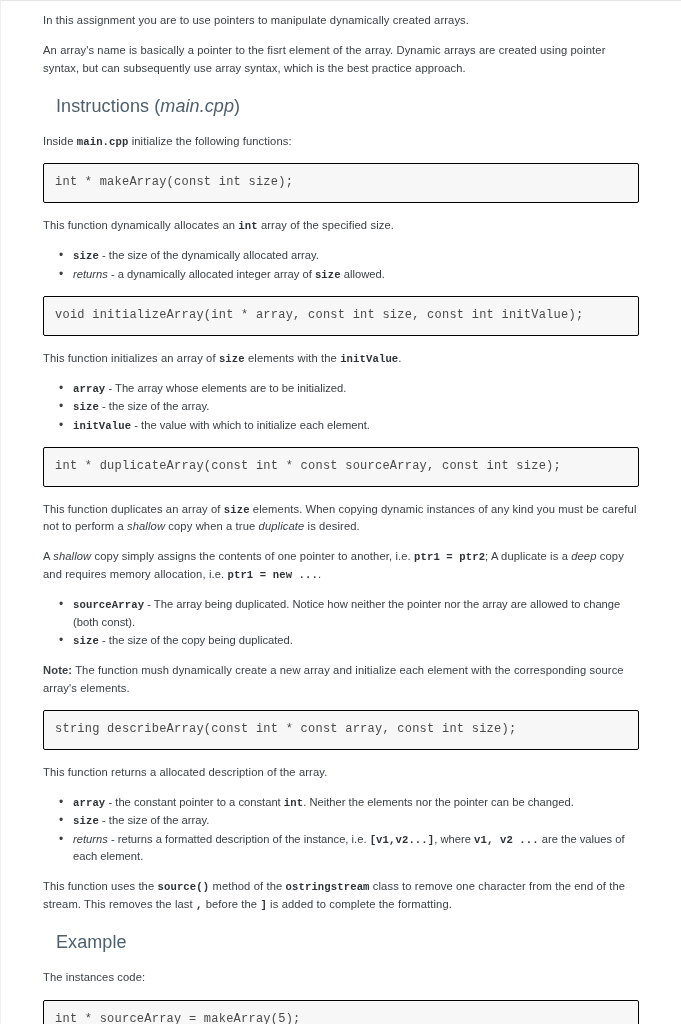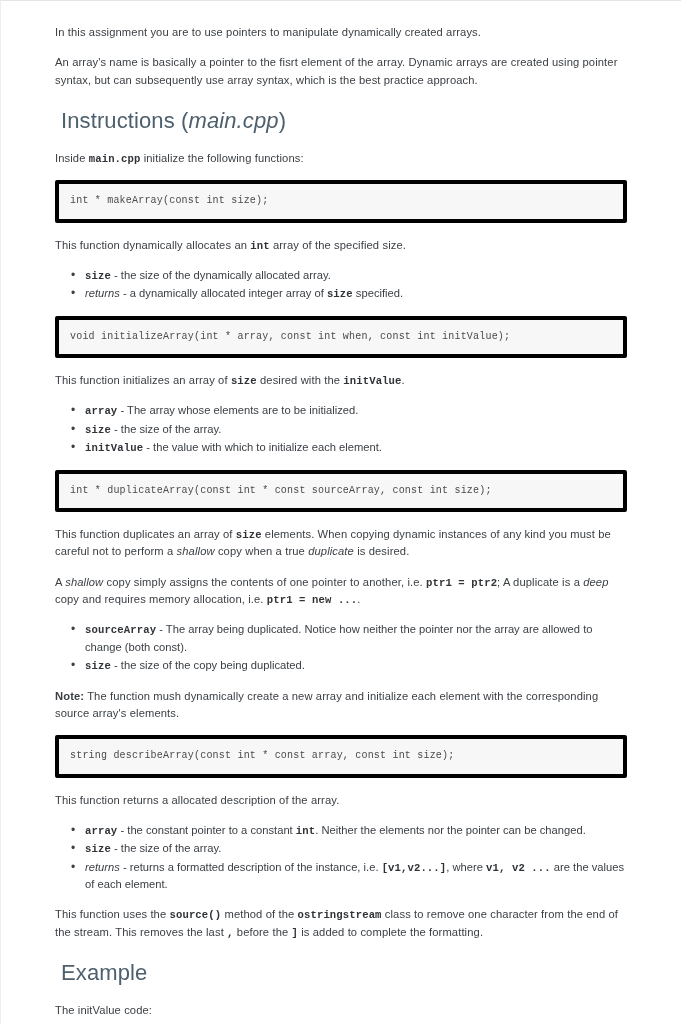--- a/index.html
+++ b/index.html
@@ -15,48 +15,48 @@
     font-family: "Liberation Sans", sans-serif;
     color: #3b4045;
   }
   .page {
     position: relative;
     width: 681px;
     height: 1024px;
     background: #ffffff;
     border-top: 1px solid #e3e5e7;
     border-left: 1px solid #eceef0;
-    padding: 16px;
+    padding: 4px;
   }
   .content {
     padding: 7px 38px 0 38px;
   }
   p.para {
     margin: 0 0 13px 0;
     font-size: 11.2px;
     line-height: 1.55;
     color: #3b4045;
     letter-spacing: 0.01em;
   }
   h2.heading {
-    margin: 19px 0 16px 6px;
-    font-size: 22px;
+    margin: 19px 0 16px 13px;
+    font-size: 18px;
     font-weight: 400;
     color: #4e606d;
     letter-spacing: 0.005em;
   }
   h2.heading .it { font-style: italic; }
   pre.codeblock {
     margin: 0 0 14px 0;
     background: #f7f7f7;
-    border: 4px solid #000000;
+    border: 1px solid #000000;
     border-radius: 2px;
     padding: 9px 11px;
     font-family: "Liberation Mono", "DejaVu Sans Mono", monospace;
-    font-size: 10px;
+    font-size: 12px;
     line-height: 1.62;
     color: #4a4a4a;
     white-space: pre;
     overflow: hidden;
     letter-spacing: 0.02em;
   }
   ul.bullets {
     margin: 0 0 13px 0;
     padding-left: 30px;
     list-style: none;
@@ -99,26 +99,26 @@
     <h2 class="heading"><span>Instructions (</span><span class="it">main.cpp</span><span>)</span></h2>
 
     <p class="para"><span>Inside </span><code class="ic it">main.cpp</code><span> initialize the following functions:</span></p>
 
     <pre class="codeblock">int * makeArray(const int size);</pre>
 
     <p class="para"><span>This function dynamically allocates an </span><code class="ic">int</code><span> array of the specified size.</span></p>
 
     <ul class="bullets">
       <li><code class="ic">size</code><span> - the size of the dynamically allocated array.</span></li>
-      <li><em class="it">returns</em><span> - a dynamically allocated integer array of </span><code class="ic">size</code><span> specified.</span></li>
+      <li><em class="it">returns</em><span> - a dynamically allocated integer array of </span><code class="ic">size</code><span> allowed.</span></li>
     </ul>
 
-    <pre class="codeblock">void initializeArray(int * array, const int when, const int initValue);</pre>
+    <pre class="codeblock">void initializeArray(int * array, const int size, const int initValue);</pre>
 
-    <p class="para"><span>This function initializes an array of </span><code class="ic">size</code><span> desired with the </span><code class="ic">initValue</code><span>.</span></p>
+    <p class="para"><span>This function initializes an array of </span><code class="ic">size</code><span> elements with the </span><code class="ic">initValue</code><span>.</span></p>
 
     <ul class="bullets">
       <li><code class="ic">array</code><span> - The array whose elements are to be initialized.</span></li>
       <li><code class="ic">size</code><span> - the size of the array.</span></li>
       <li><code class="ic">initValue</code><span> - the value with which to initialize each element.</span></li>
     </ul>
 
     <pre class="codeblock">int * duplicateArray(const int * const sourceArray, const int size);</pre>
 
     <p class="para"><span>This function duplicates an array of </span><code class="ic">size</code><span> elements. When copying dynamic instances of any kind you must be careful not to perform a </span><em class="it">shallow</em><span> copy when a true </span><em class="it">duplicate</em><span> is desired.</span></p>
@@ -139,21 +139,21 @@
     <ul class="bullets">
       <li><code class="ic">array</code><span> - the constant pointer to a constant </span><code class="ic">int</code><span>. Neither the elements nor the pointer can be changed.</span></li>
       <li><code class="ic">size</code><span> - the size of the array.</span></li>
       <li><em class="it">returns</em><span> - returns a formatted description of the instance, i.e. </span><code class="ic">[v1,v2...]</code><span>, where </span><code class="ic">v1, v2 ...</code><span> are the values of each element.</span></li>
     </ul>
 
     <p class="para"><span>This function uses the </span><code class="ic it">source()</code><span> method of the </span><code class="ic it">ostringstream</code><span> class to remove one character from the end of the stream. This removes the last </span><code class="ic">,</code><span> before the </span><code class="ic">]</code><span> is added to complete the formatting.</span></p>
 
     <h2 class="heading">Example</h2>
 
-    <p class="para">The initValue code:</p>
+    <p class="para">The instances code:</p>
 
     <pre class="codeblock">int * sourceArray = makeArray(5);
 
 initializeArray(sourceArray, 5, 5);
 
 int * targetArray = duplicateArray(sourceArray, 5);
 cout &lt;&lt; "source: " &lt;&lt; describeArray(sourceArray, 5) &lt;&lt; ", " &lt;&lt; sourceArray &lt;&lt; endl
      &lt;&lt; "target: " &lt;&lt; describeArray(targetArray, 5) &lt;&lt; ", " &lt;&lt; targetArray;</pre>
 
   </div>

